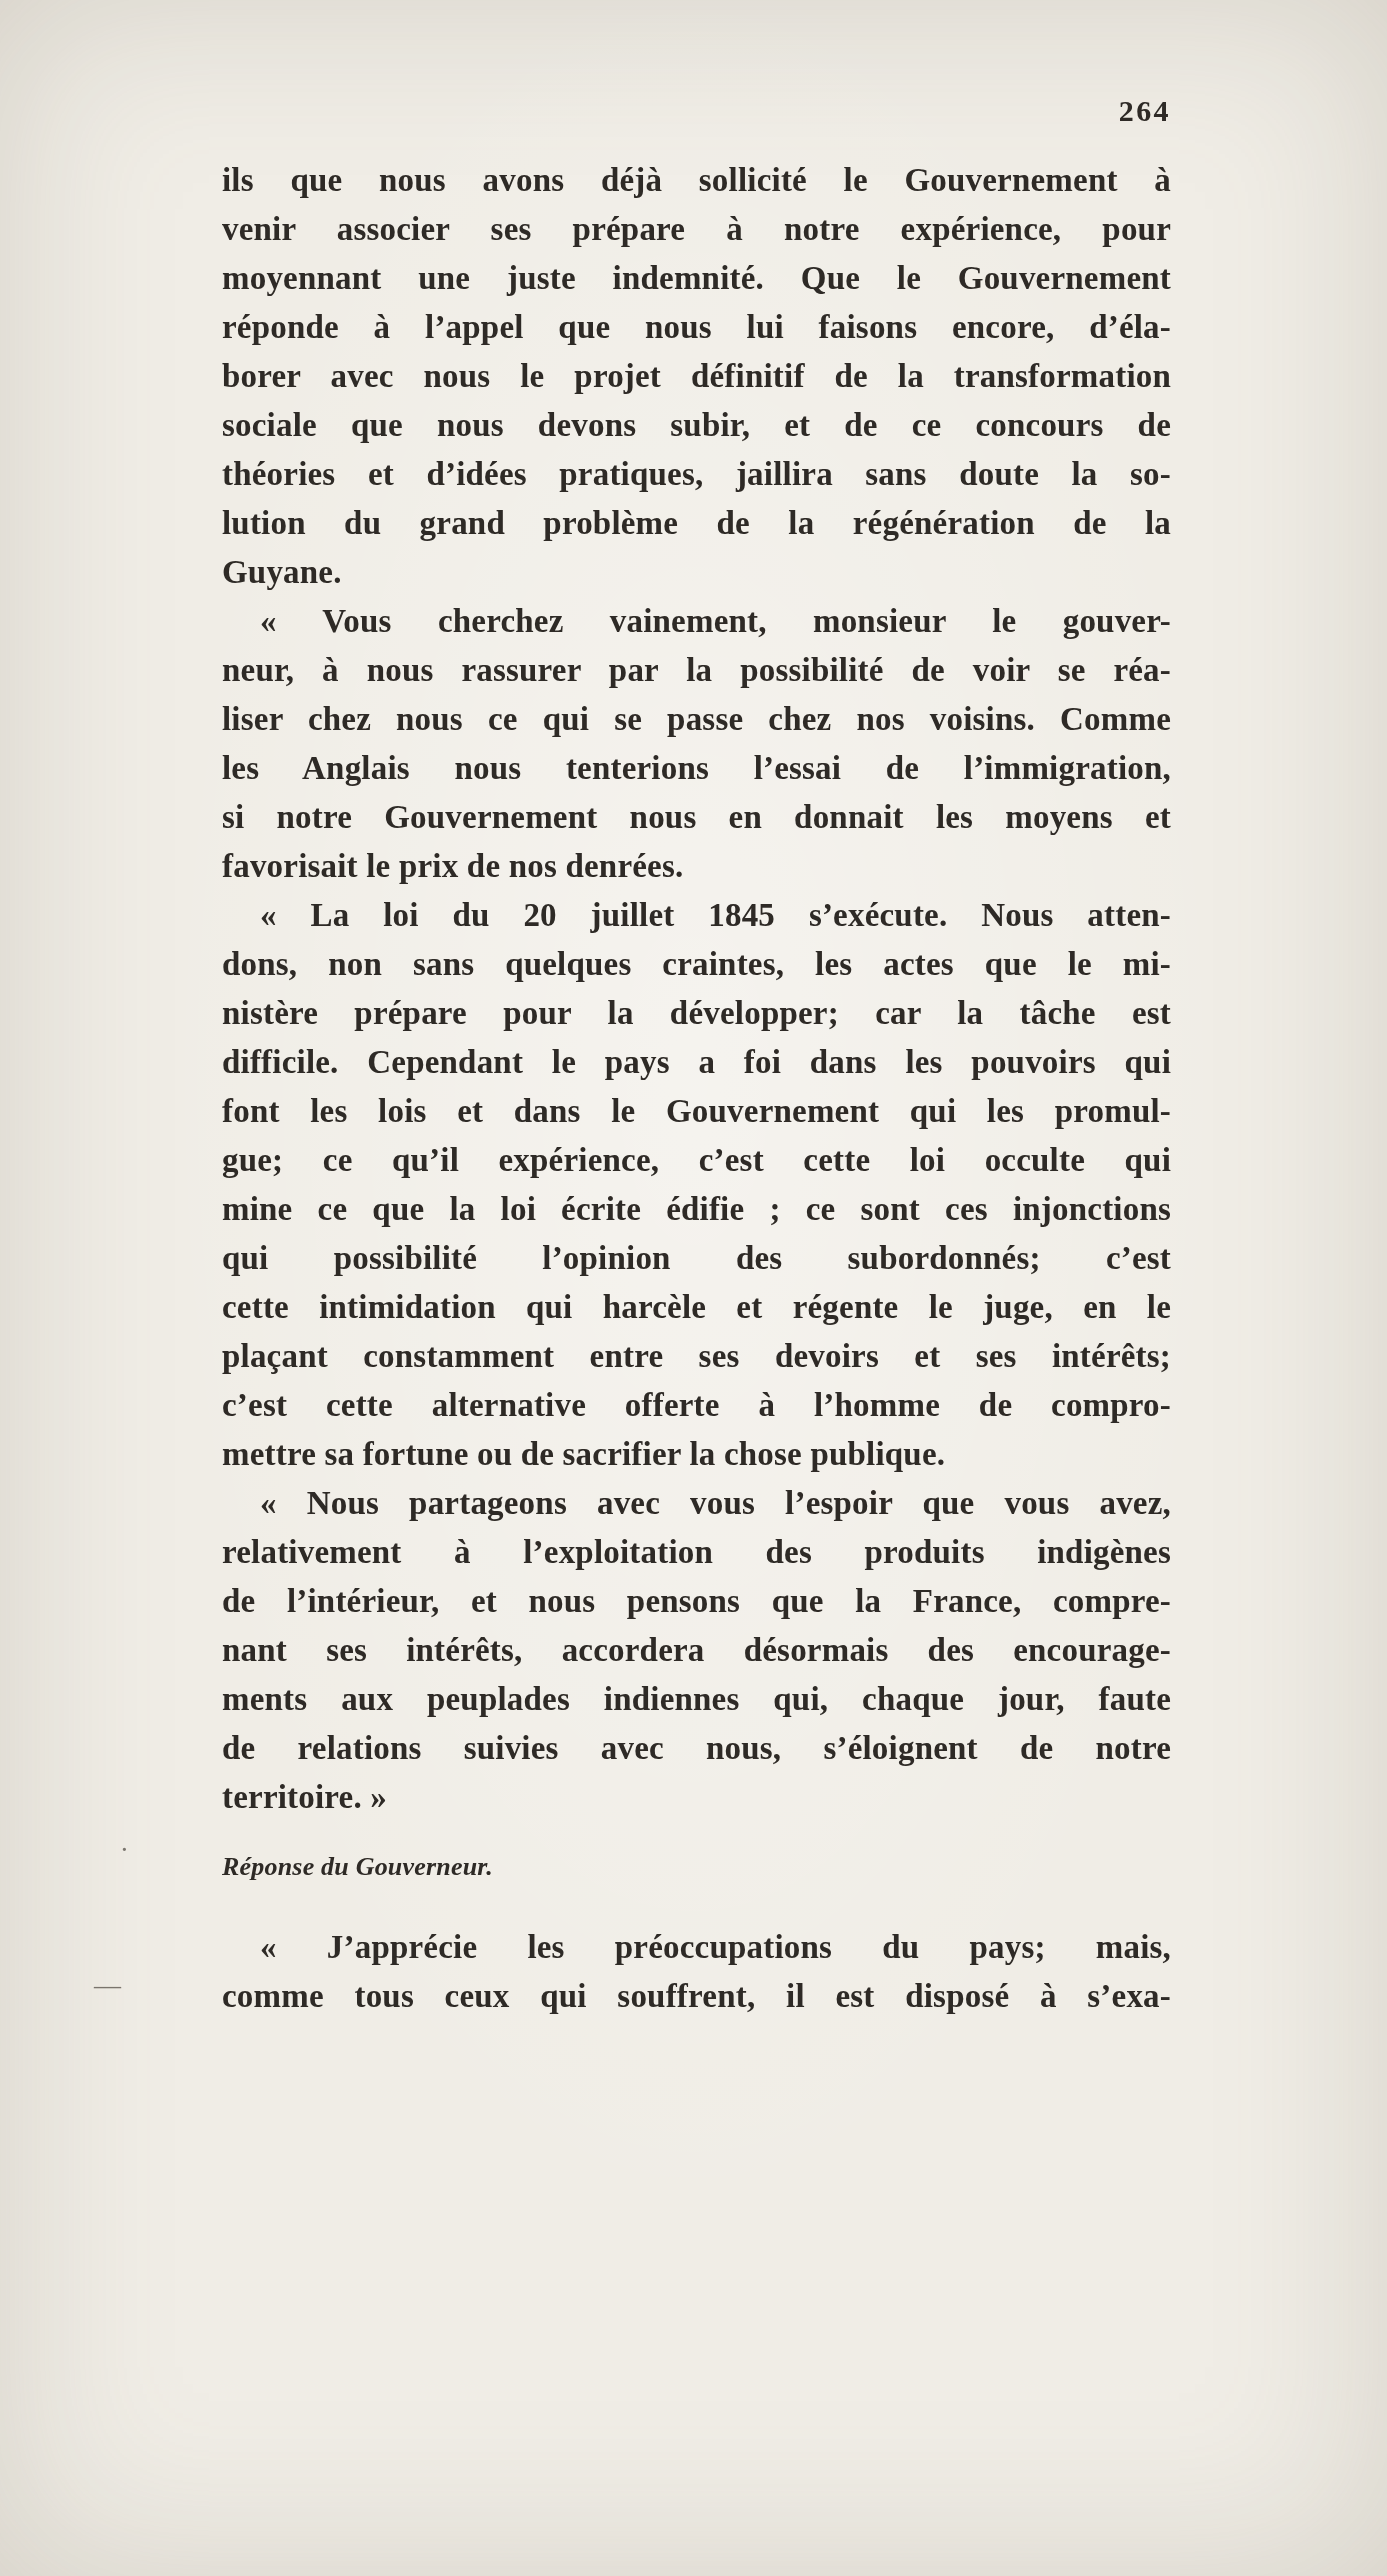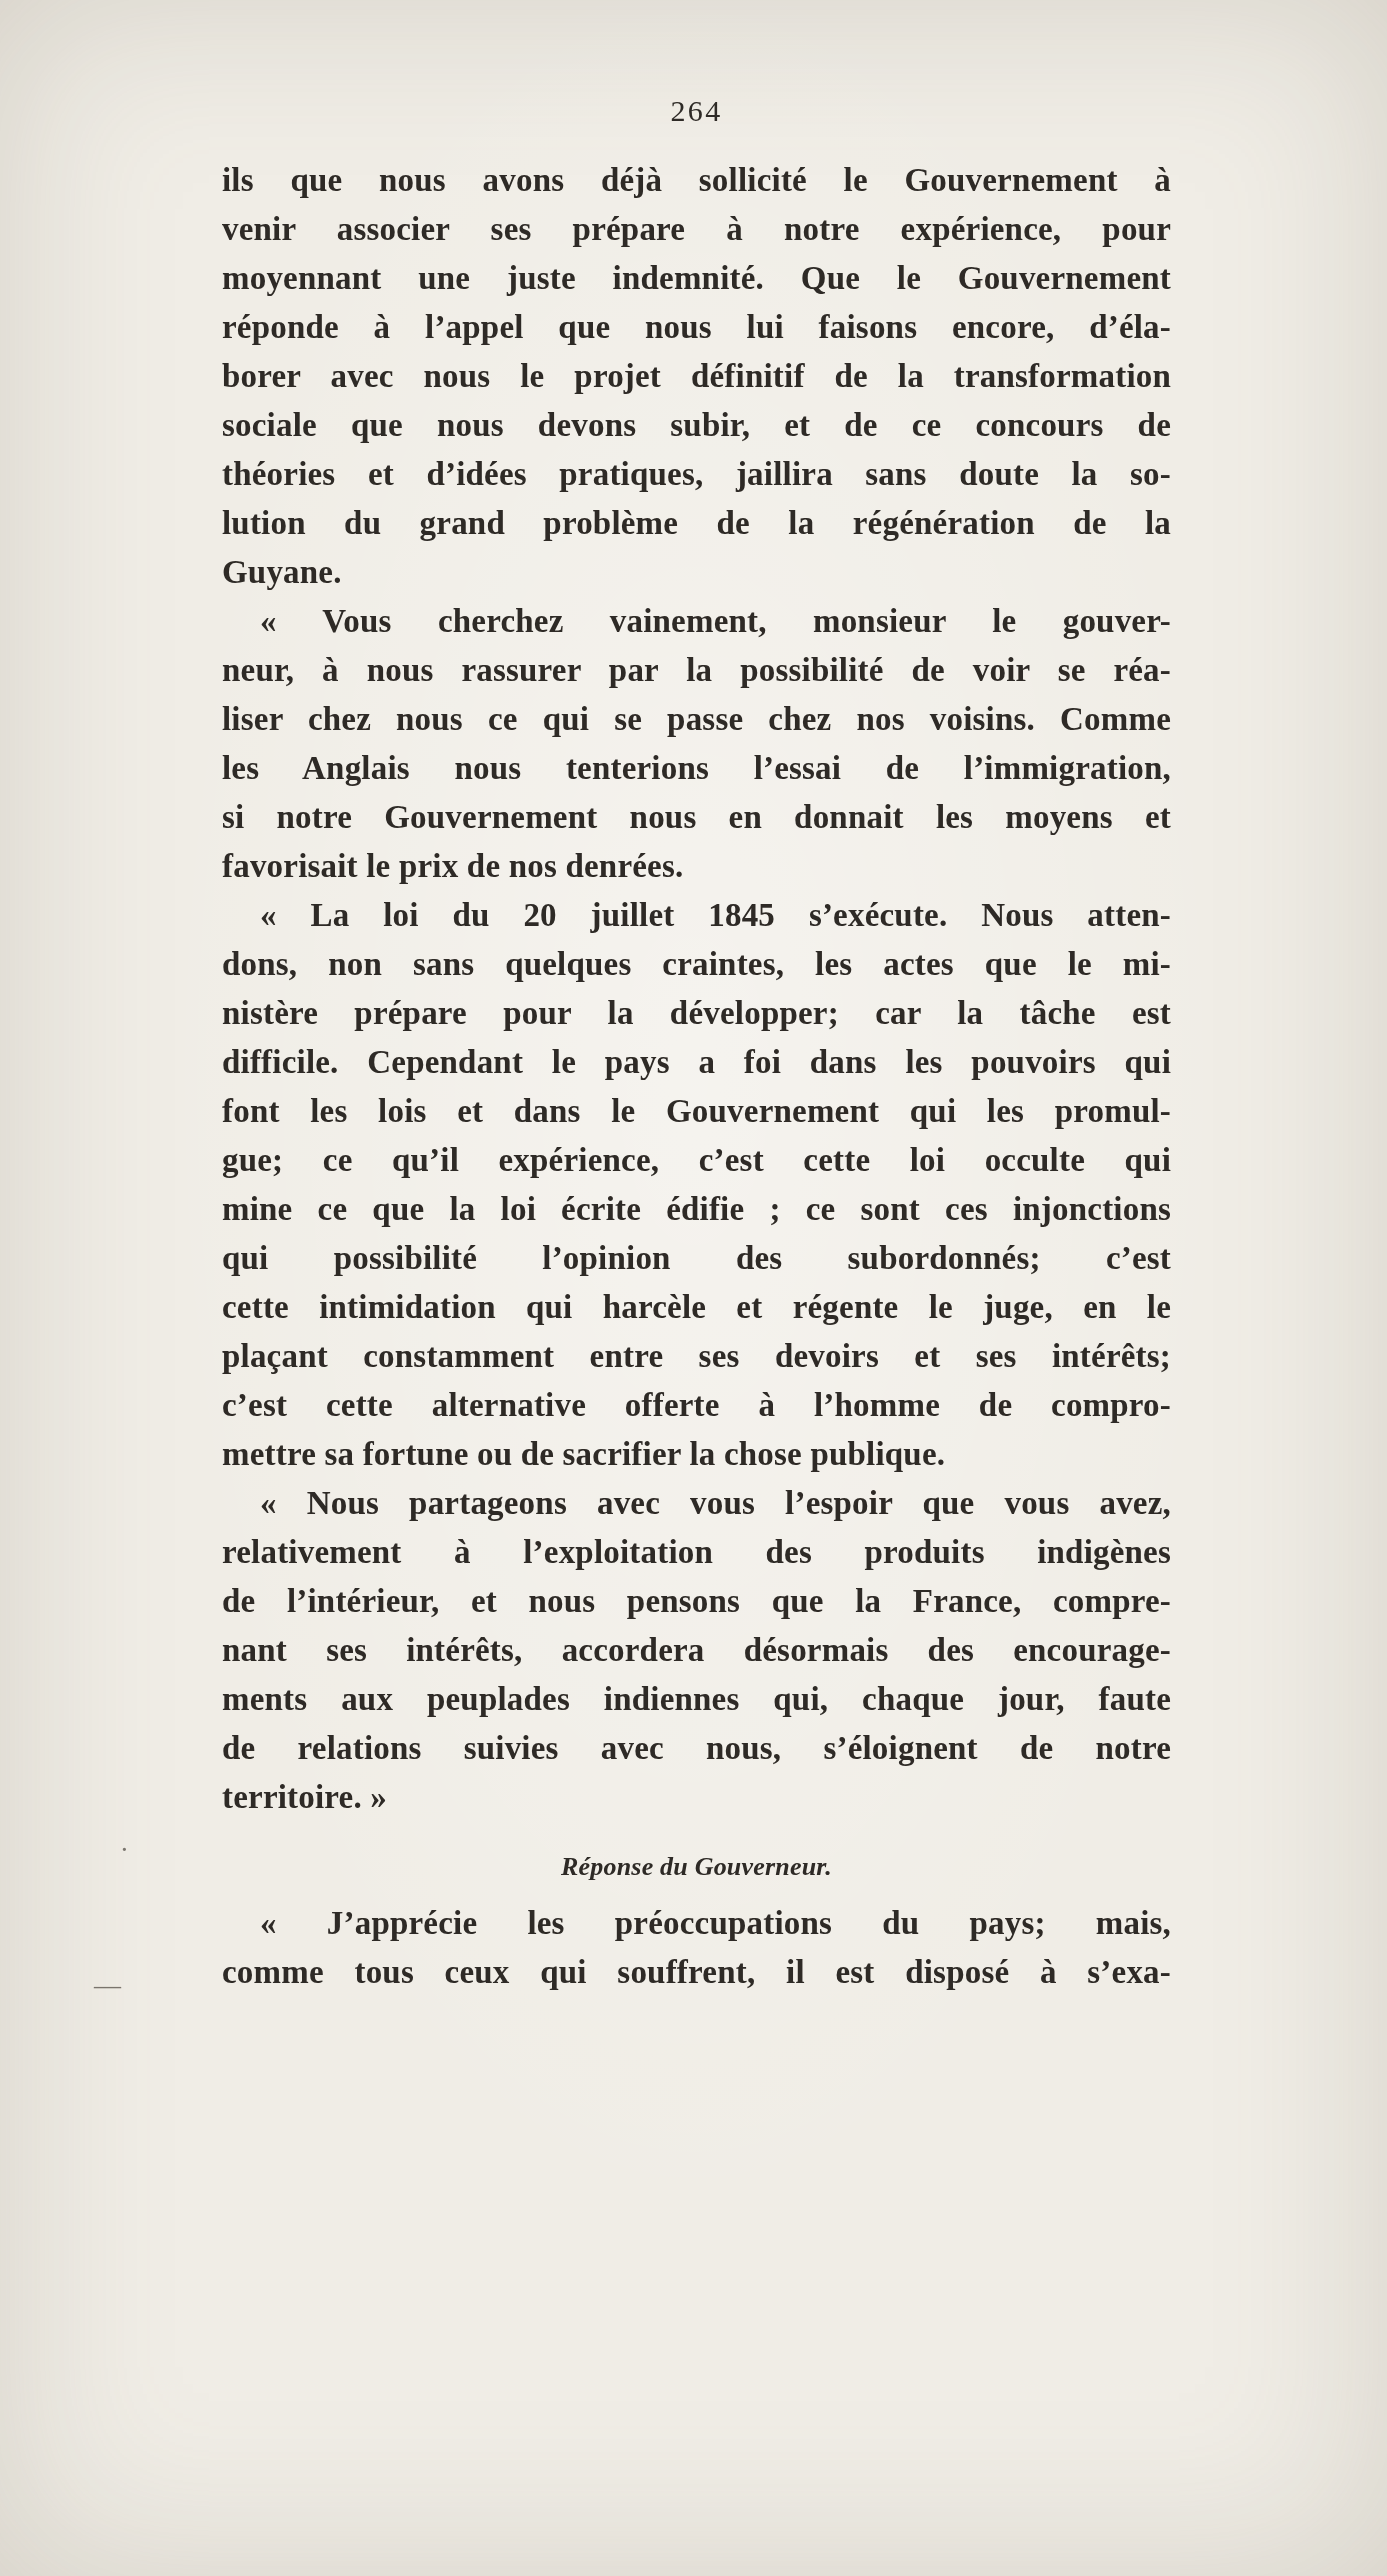--- a/index.html
+++ b/index.html
@@ -17,24 +17,25 @@
     box-shadow: inset 0 0 175px rgba(118, 108, 92, 0.22);
     overflow: hidden;
     font-family: "Liberation Serif", "DejaVu Serif", serif;
     color: var(--ink, #2e2a26);
   }
   .page-number {
     position: absolute;
     top: 94px;
     left: 222px;
     width: 949px;
-    text-align: center;
+    text-align: right;
     font-size: 30px;
     letter-spacing: 2.4px;
     color: var(--ink, #2e2a26);
+    font-weight: bold;
   }
   .text-block {
     position: absolute;
     top: 156px;
     left: 222px;
     width: 949px;
     font-size: 33px;
     line-height: 49px;
     letter-spacing: 0.2px;
   }
@@ -48,26 +49,25 @@
     -moz-text-align-last: justify;
   }
   .line.no-justify {
     text-align-last: left;
     -moz-text-align-last: left;
   }
   .line.indent {
     text-indent: 38px;
   }
   .heading {
-    text-align: center;
     font-style: italic;
     font-weight: 600;
     font-size: 26px;
     line-height: 32px;
-    margin: 29px 0 16px 0;
+    margin: 29px 0 40px 0;
     color: var(--ink, #2e2a26);
   }
   .mark {
     position: absolute;
     font-size: 27px;
     color: rgba(60, 54, 46, 0.65);
   }
   .mark-dash { left: 94px; top: 1970px; }
   .mark-dot  { left: 121px; top: 1827px; }
 </style>

